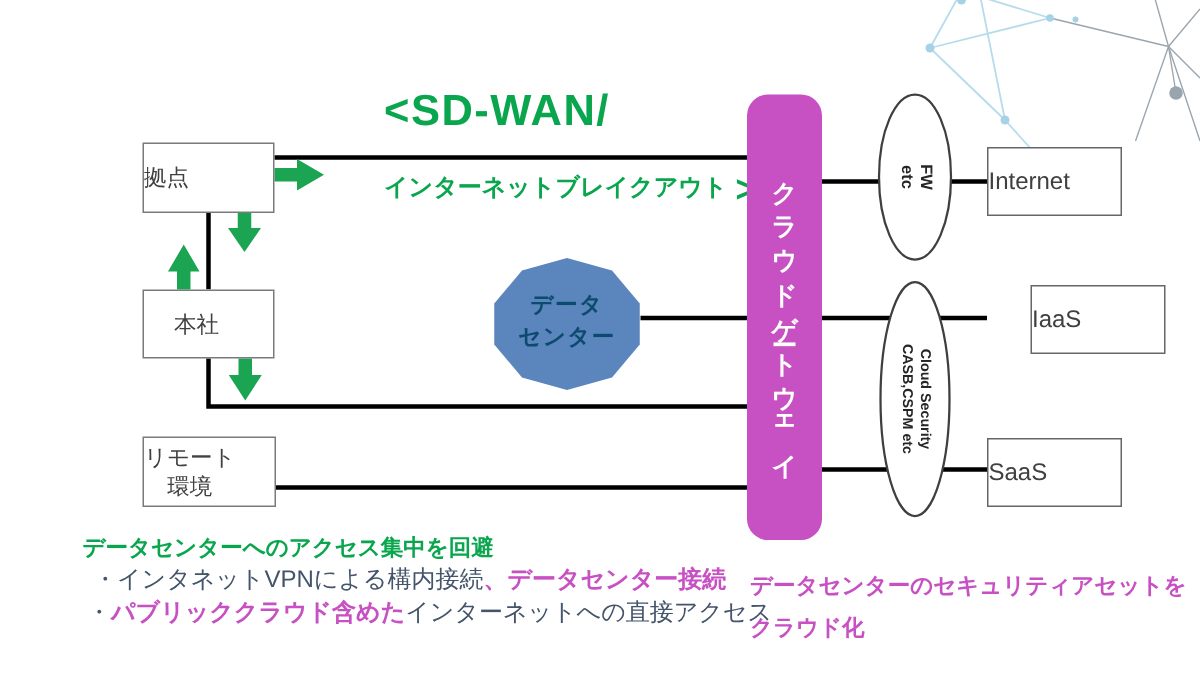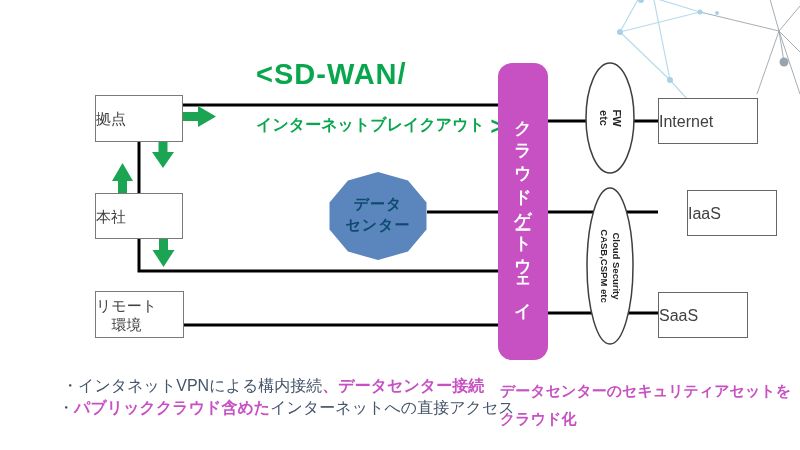--- a/index.html
+++ b/index.html
@@ -13,23 +13,23 @@
   .sub{position:absolute;left:256px;top:115px;font-size:16px;font-weight:bold;color:#0aa64e;white-space:nowrap;}
   .sub .arr{font-size:27px;font-weight:bold;position:relative;top:4px;line-height:0;}
   
   .node{
     position:absolute;background:#fff;border:1.5px solid #7a7a7a;
     display:flex;align-items:center;justify-content:flex-start;text-align:center;
     font-size:15px;color:#404040;line-height:19px;box-sizing:border-box;
   }
   .node.right{border-color:#666;font-size:16px;}
   .n-branch{left:95px;top:95px;width:88px;height:47px;}
-  .n-hq{left:95px;top:193px;width:88px;height:46px;}
+  .n-hq{left:95px;top:193px;width:88px;height:46px;padding-left:20px;}
   .n-remote{left:95px;top:291px;width:89px;height:47px;}
-  .n-internet{left:658px;top:98px;width:100px;height:46px;}
+  .n-internet{left:658px;top:98px;width:90px;height:46px;}
   .n-iaas{left:658px;top:190px;width:90px;height:46px;margin-left:29px;}
   .n-saas{left:658px;top:292px;width:90px;height:46px;}
   
   .dc-label{
     position:absolute;left:338px;top:193px;width:80px;text-align:center;
     color:#0c4a6e;font-weight:bold;font-size:15px;line-height:21px;letter-spacing:1px;
   }
   
   .gateway{
     position:absolute;left:498px;top:63px;width:50px;height:297px;
@@ -143,18 +143,19 @@
   <div class="node right n-internet">
     <span>Internet</span>
   </div>
   <div class="node right n-iaas">
     <span>IaaS</span>
   </div>
   <div class="node right n-saas">
     <span>SaaS</span>
   </div>
 
+  <div class="note-heading">データセンターへのアクセス集中を回避</div>
   <div class="note-line note-b1"><span>・インタネットVPNによる構内接続</span><span class="accent">、データセンター接続</span></div>
   <div class="note-line note-b2"><span>・</span><span class="accent">パブリッククラウド含めた</span><span>インターネットへの直接アクセス</span></div>
 
   <div class="note-right"><span>データセンターのセキュリティアセットを</span><br><span>クラウド化</span></div>
 
 </div>
 
 </body></html>

